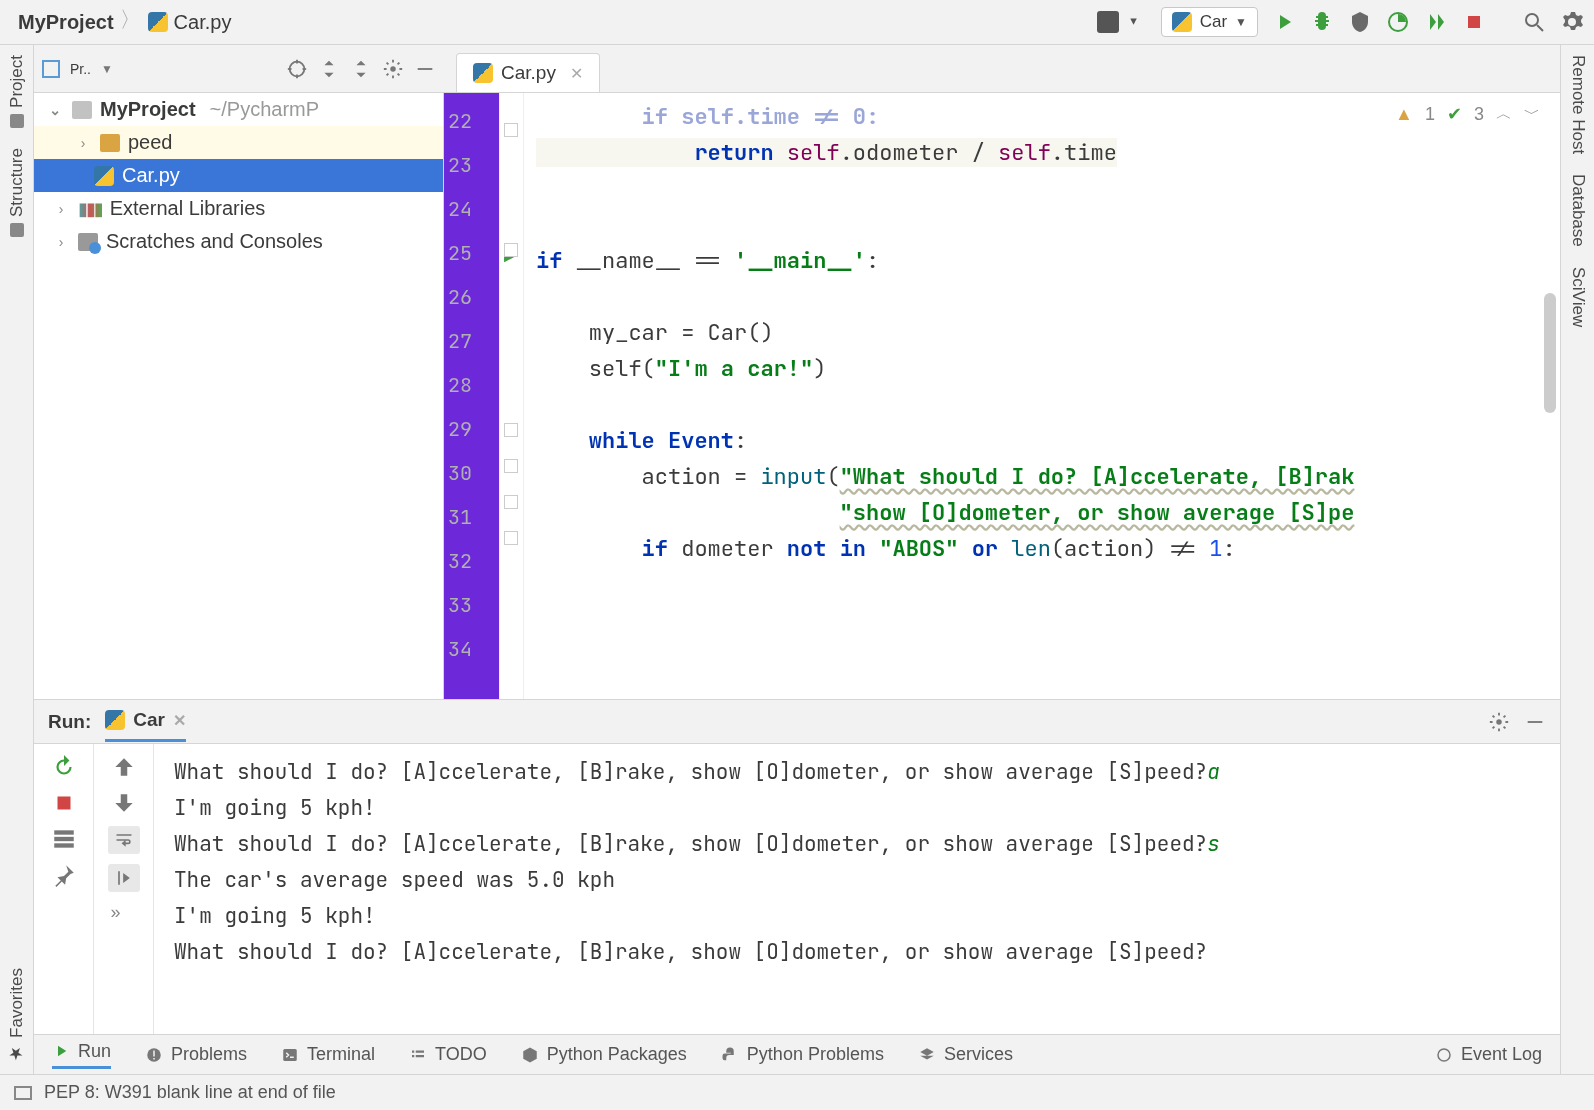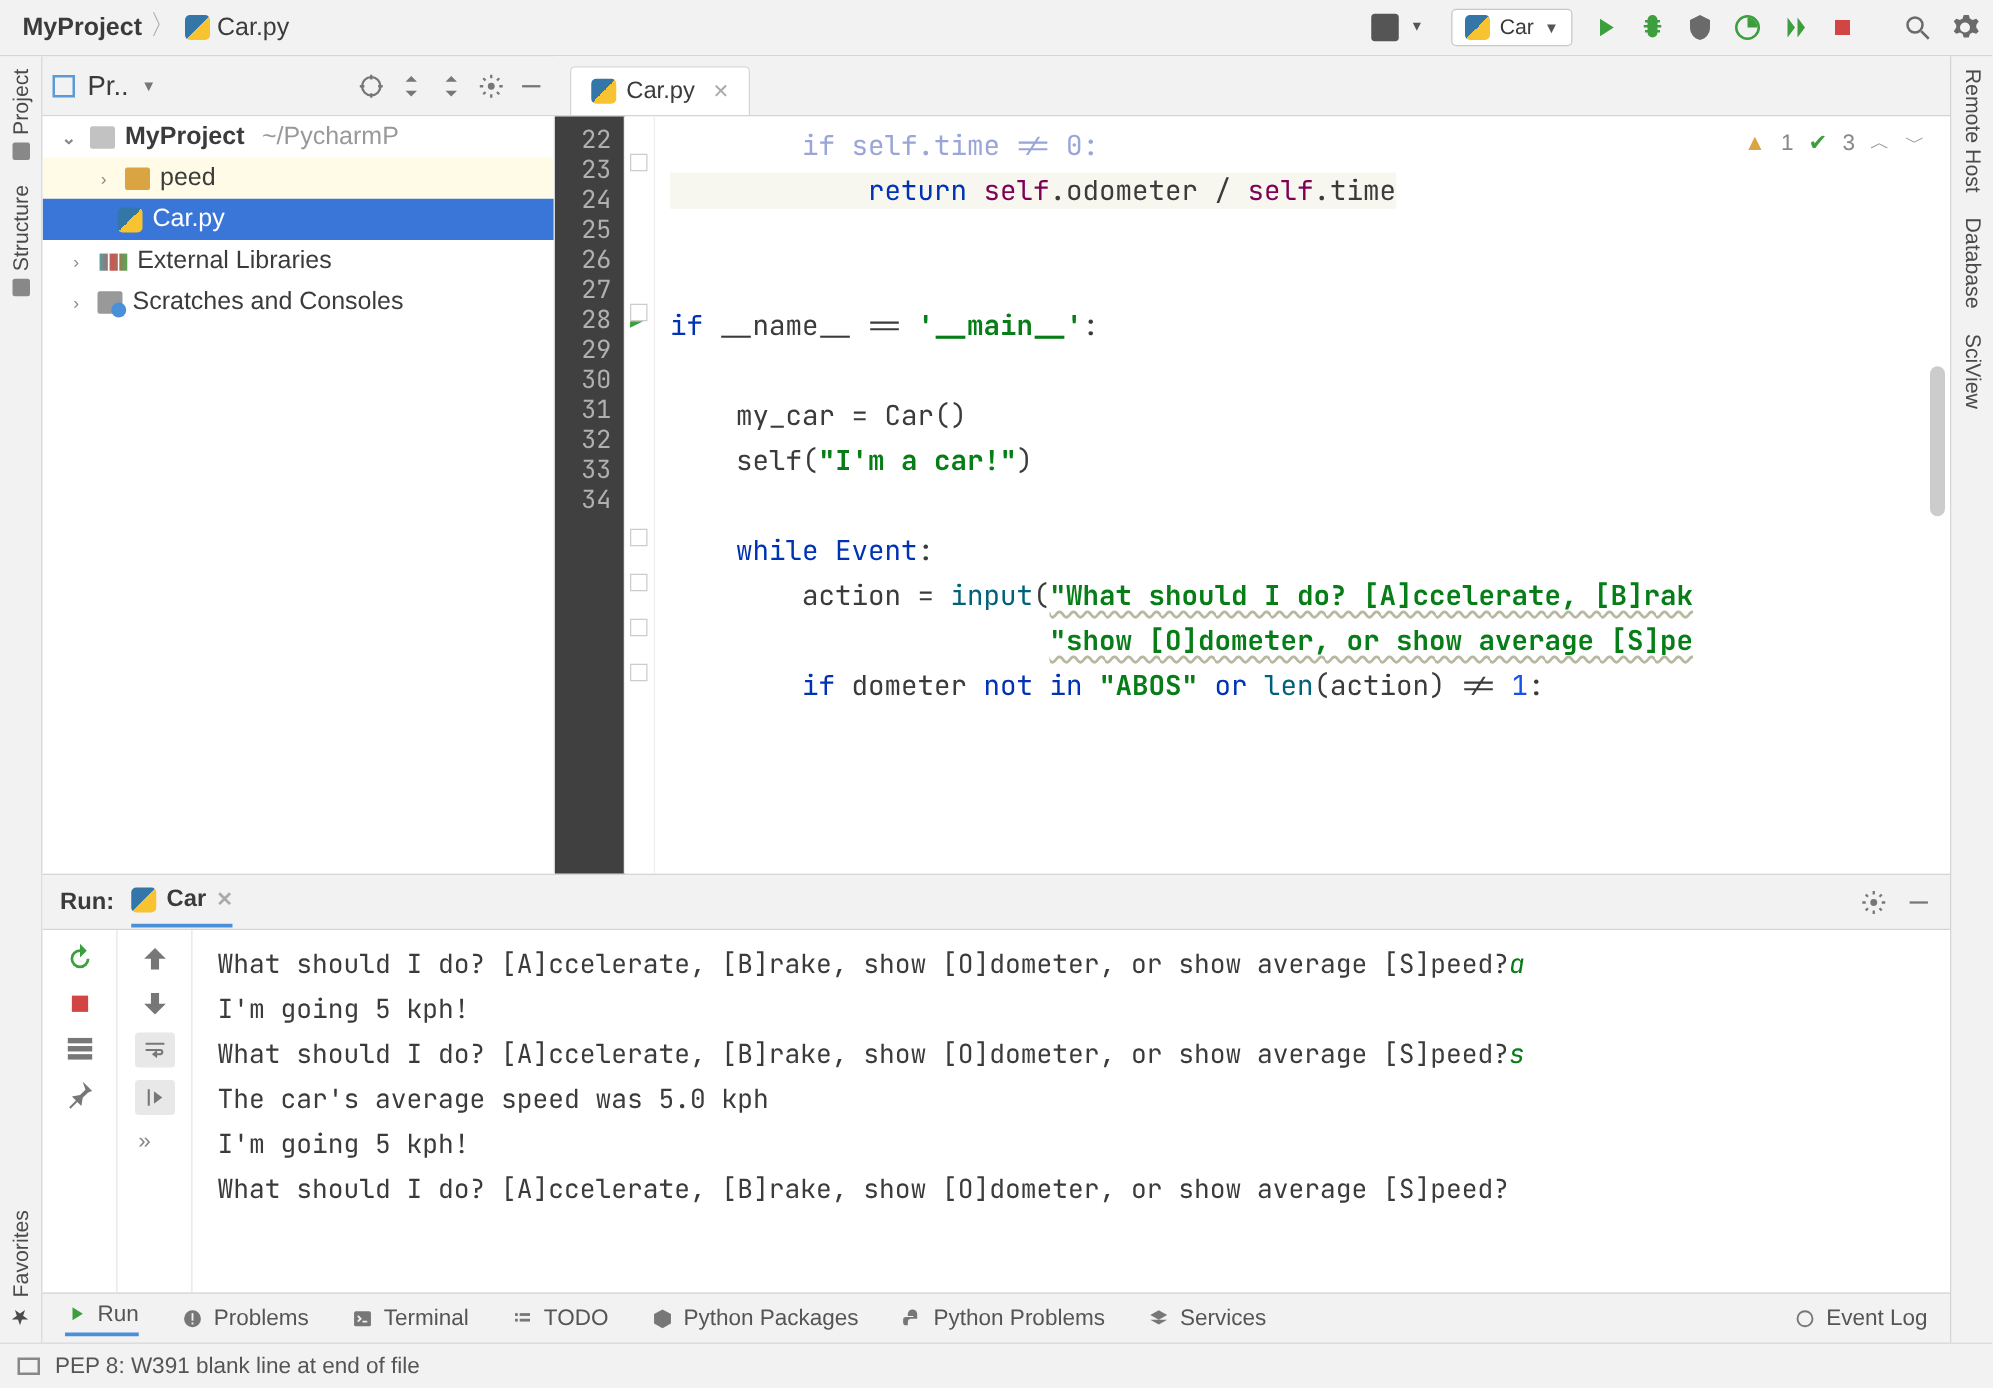--- a/index.html
+++ b/index.html
@@ -57,21 +57,21 @@
   writing-mode: vertical-rl; transform: rotate(180deg);
   padding:10px 0; font-size:17px; color:#4a4a4a; display:flex; align-items:center; gap:6px;
 }
 .vlabel-r { writing-mode: vertical-rl; padding:10px 0; font-size:17px; color:#4a4a4a;}
 .dot-ico{width:14px;height:14px;background:#888;border-radius:2px;}
 .center-col { flex:1; display:flex; flex-direction:column; overflow:hidden;}
 .proj-panel-header {
   height: 48px; background:#f2f2f2; border-bottom:1px solid #d5d5d5;
   display:flex; align-items:center; padding:0 8px; gap:10px;
 }
-.proj-panel-header .title{font-size:22px;text-align:center;}
+.proj-panel-header .title{font-size:14px;text-align:center;}
 .header-ico{width:22px;height:22px;color:#777;}
 .header-ico svg{width:100%;height:100%;}
 .content-split { flex:1; display:flex; overflow:hidden;}
 .project-tree {
   width: 410px; background:#fff; border-right:1px solid #d5d5d5; overflow:hidden;
 }
 .tree-item {
   padding: 5px 8px 5px 12px; display:flex; align-items:center; gap:8px; font-size:20px; white-space:nowrap;
 }
 .tree-item.root { font-weight:700;}
@@ -90,32 +90,32 @@
 .editor-area { flex:1; display:flex; flex-direction:column; background:#fff; overflow:hidden;}
 .editor-tabs { height:48px; display:flex; align-items:flex-end; background:#f2f2f2; border-bottom:1px solid #d5d5d5;}
 .editor-tab {
   background:#fff; border:1px solid #d5d5d5; border-bottom:none; padding:8px 16px;
   display:flex; align-items:center; gap:8px; border-radius:4px 4px 0 0; margin-left:12px;
   font-size:19px;
 }
 .editor-tab .close{color:#aaa;font-size:16px;margin-left:6px;}
 .code-wrap { flex:1; display:flex; overflow:hidden; position:relative;}
 .line-nums {
-  width:56px; background:#404040; padding:6px 10px 6px 4px; text-align:right;
+  width:56px; background:#6d28d9; padding:6px 10px 6px 4px; text-align:left;
   font-family: "JetBrains Mono", "Menlo", monospace; font-size:20px; color:#b0b0b0;
-  line-height:24px; border-right:1px solid #eee;
+  line-height:44px; border-right:1px solid #eee;
 }
 .gutter-marks{width:24px;position:relative;border-right:1px solid #eee;}
 .run-gutter{position:absolute;left:4px;color:#3d9e3d;font-size:18px;}
 .fold-mark{position:absolute;left:4px;width:14px;height:14px;border:1px solid #ccc;background:#fff;}
 .code-body {
   flex:1; padding:6px 0 6px 12px; font-family:"JetBrains Mono","Menlo",monospace;
   font-size:22px; line-height:36px; white-space:pre; overflow:hidden; position:relative;
 }
-.kw{color:#0033b3;font-weight:400;}
+.kw{color:#0033b3;font-weight:700;}
 .self{color:#7f0055;}
 .num{color:#1750eb;}
 .str{color:#067d17;font-weight:600;}
 .fn{color:#00627a;}
 .wavy{text-decoration:underline wavy #b8b8a0;text-underline-offset:4px;}
 .dimline{background:#f7f7f0;}
 .editor-status{position:absolute;top:10px;right:20px;display:flex;align-items:center;gap:12px;font-size:18px;color:#888;}
 .editor-status .warn{color:#d9a441;}
 .editor-status .chk{color:#3d9e3d;}
 .editor-status .arrow{color:#999;font-size:16px;}

